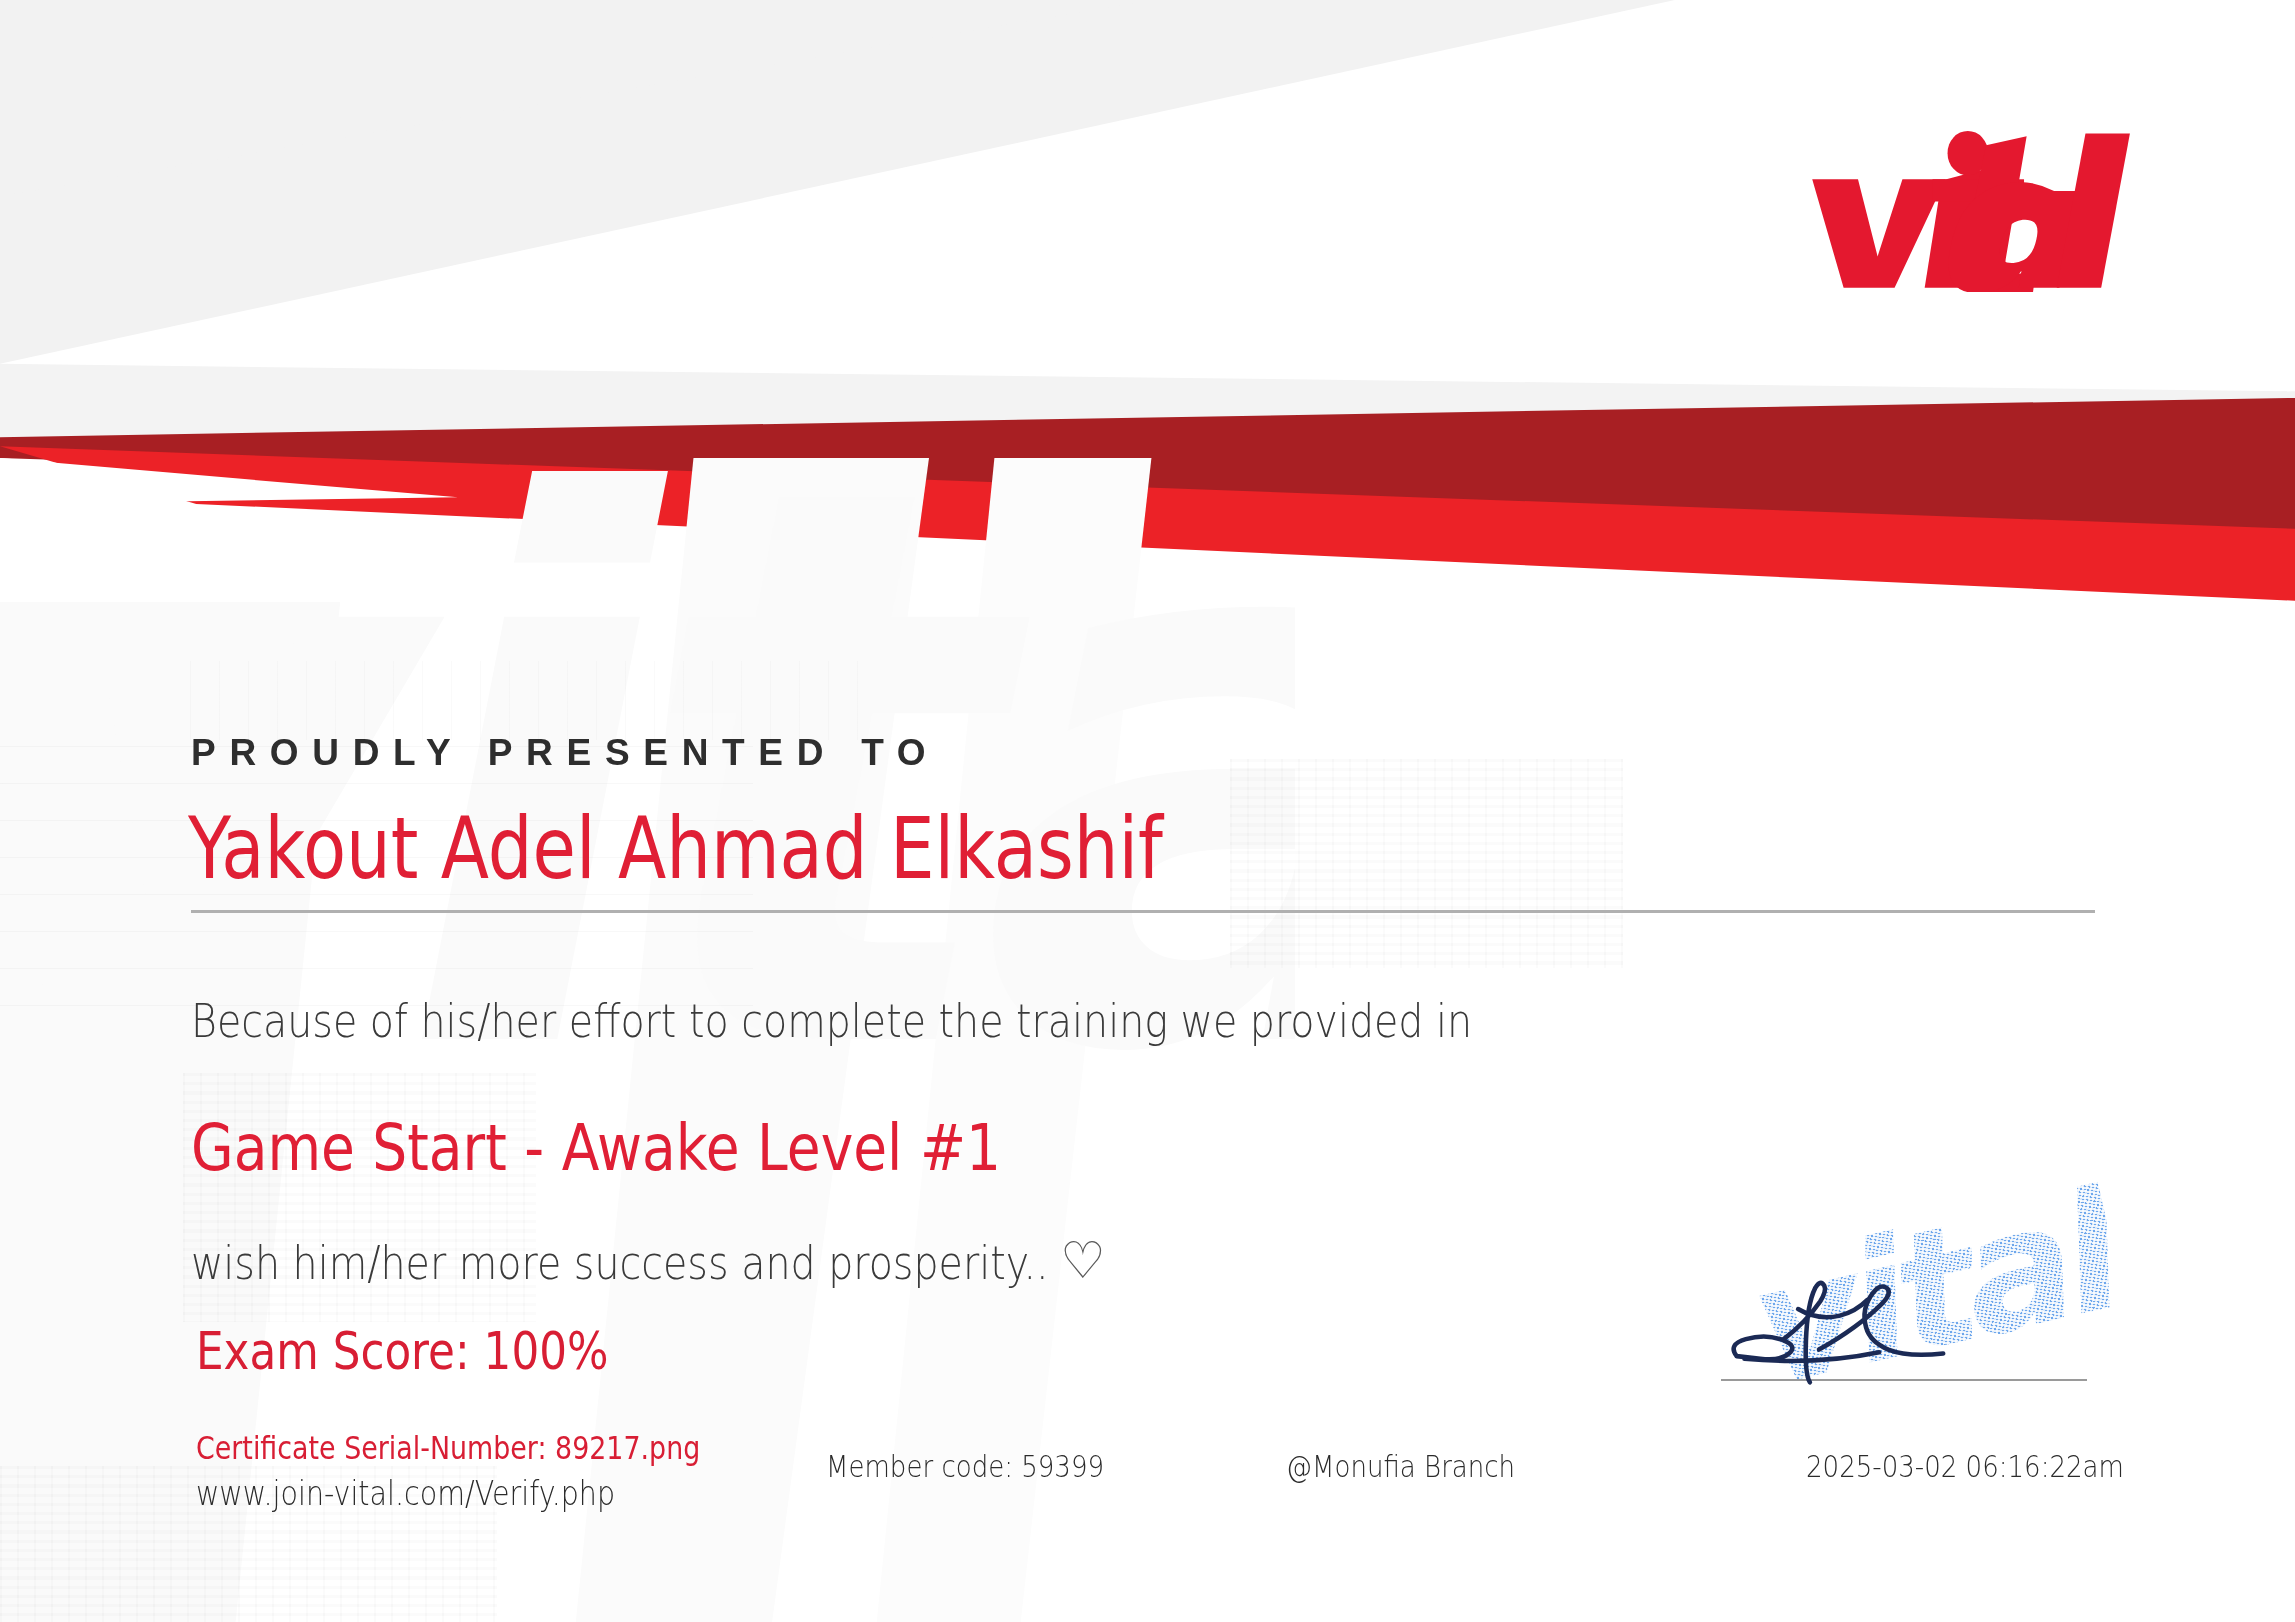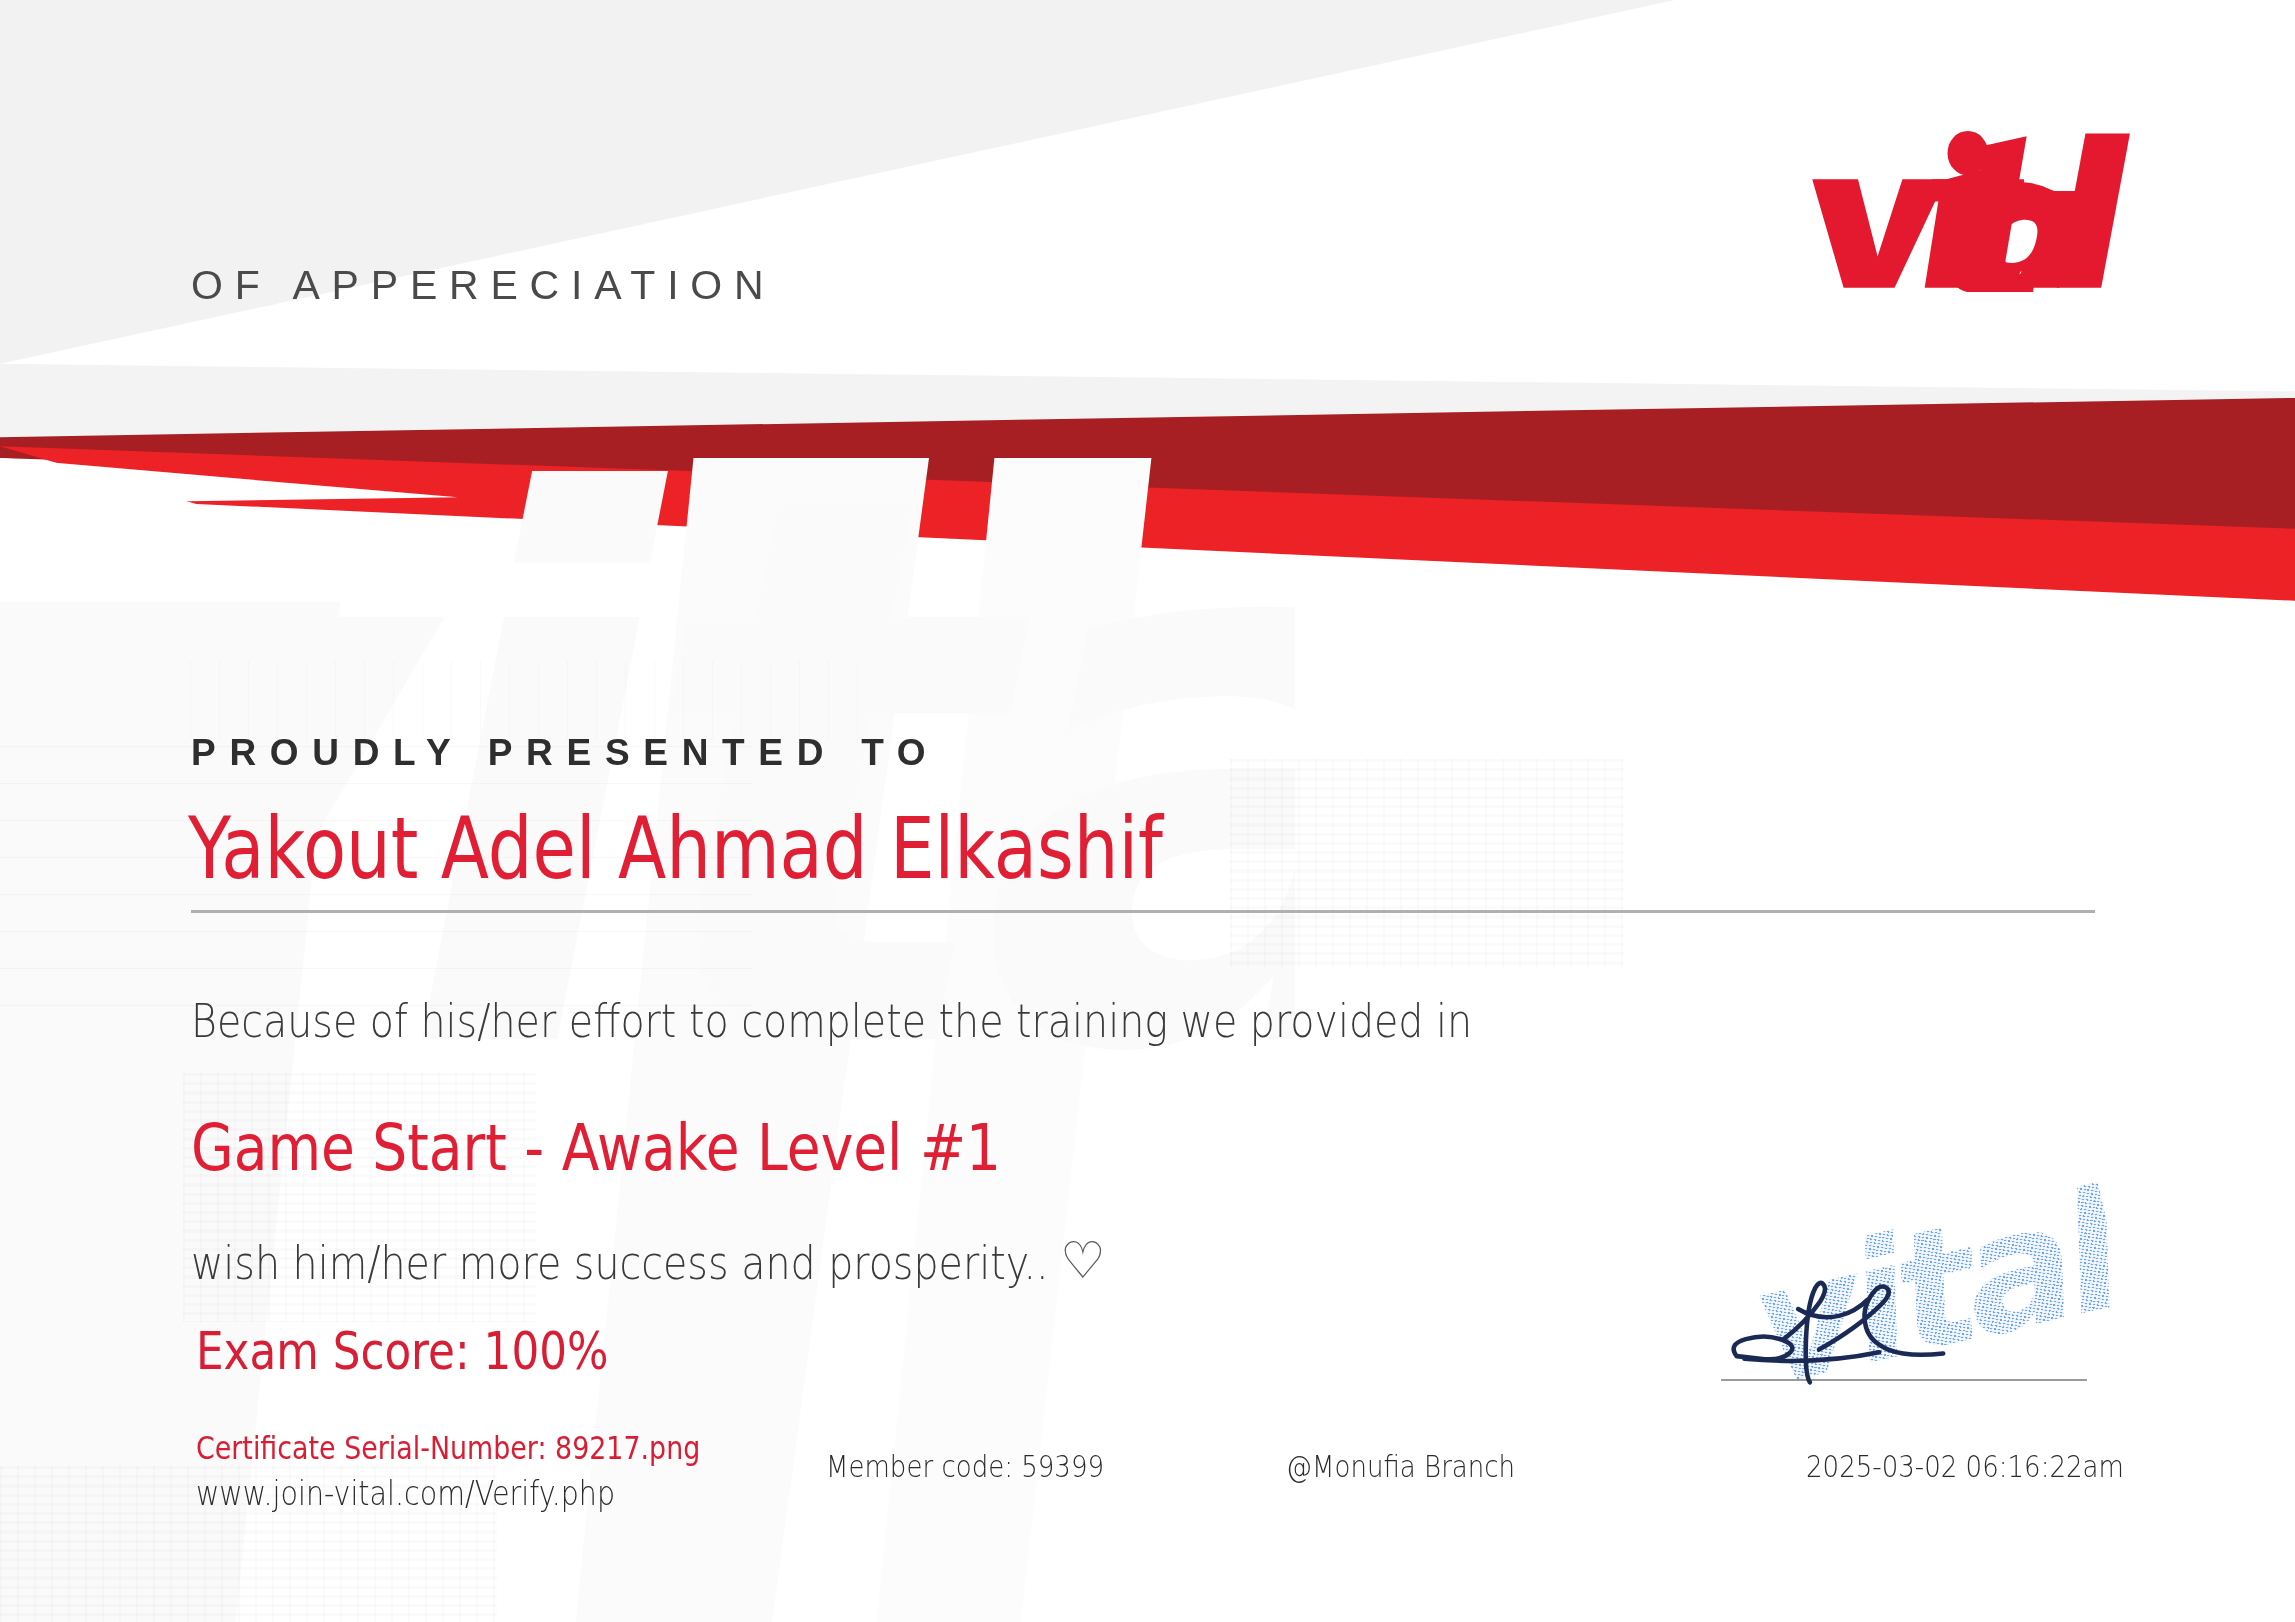--- a/index.html
+++ b/index.html
@@ -363,21 +363,20 @@
   <div class="watermark">
     <div class="watermark-text">vital</div>
   </div>
 
   <div class="hairlines"></div>
   <div class="texture texture-d"></div>
   <div class="texture texture-a"></div>
   <div class="texture texture-b"></div>
   <div class="texture texture-c"></div>
 
-  <div class="header-subtitle">OF APPERECIATION</div>
 
   <div class="brand-logo">
     <svg viewBox="0 0 540 250" preserveAspectRatio="xMidYMid meet">
       <g fill="#e4182f">
 
         <path d="M34 78 L104 78 L134 196 L172 78 L238 78 L160 244 L82 244 Z"></path>
 
         <path d="M232 80 L300 62 L270 244 L206 244 Z"></path>
 
         <ellipse cx="272" cy="38" rx="31" ry="34"></ellipse>

